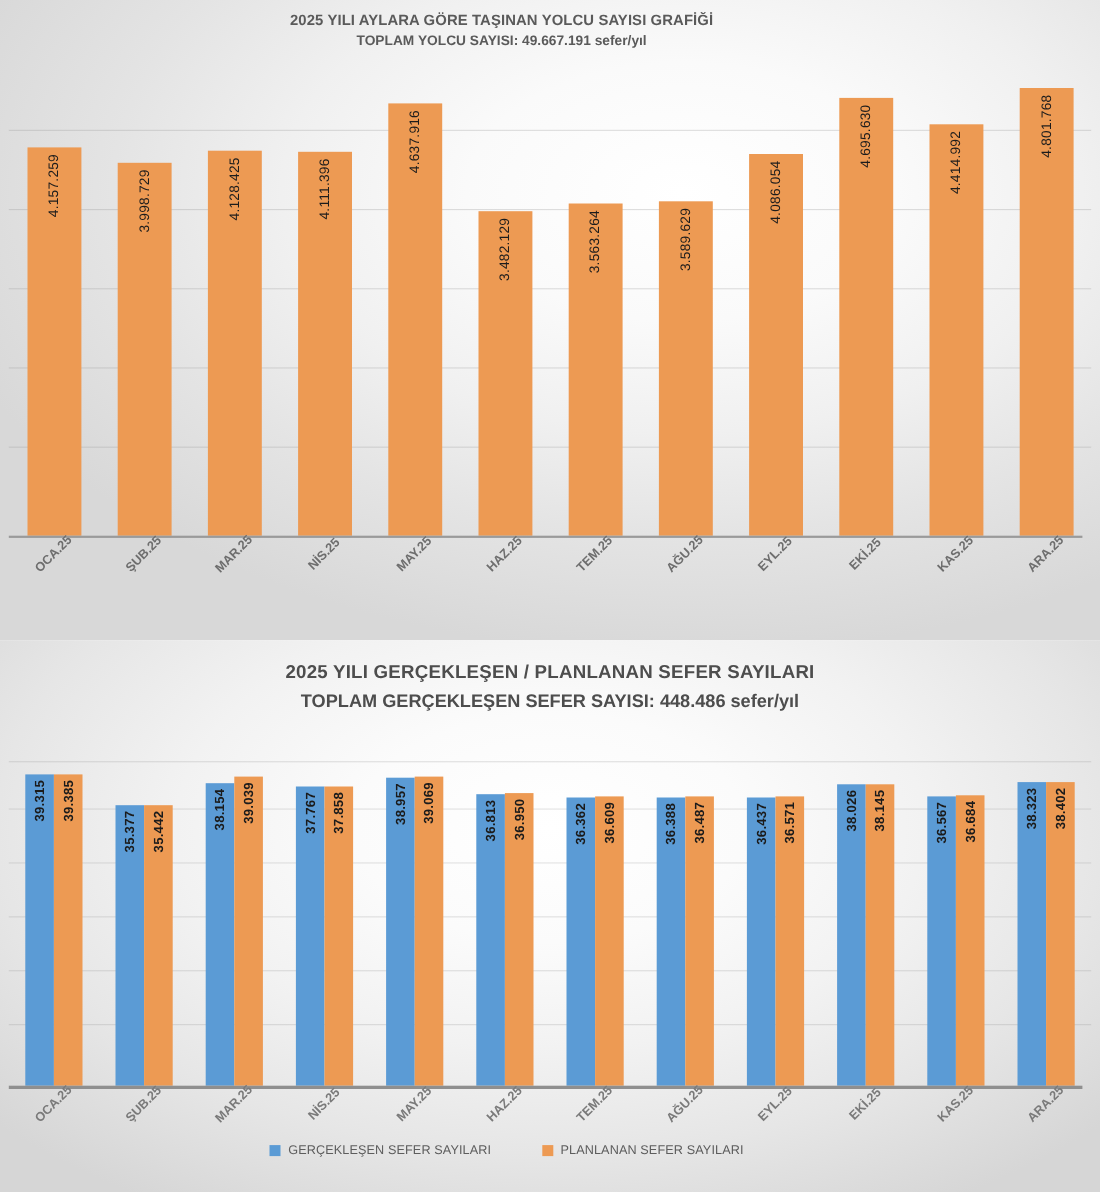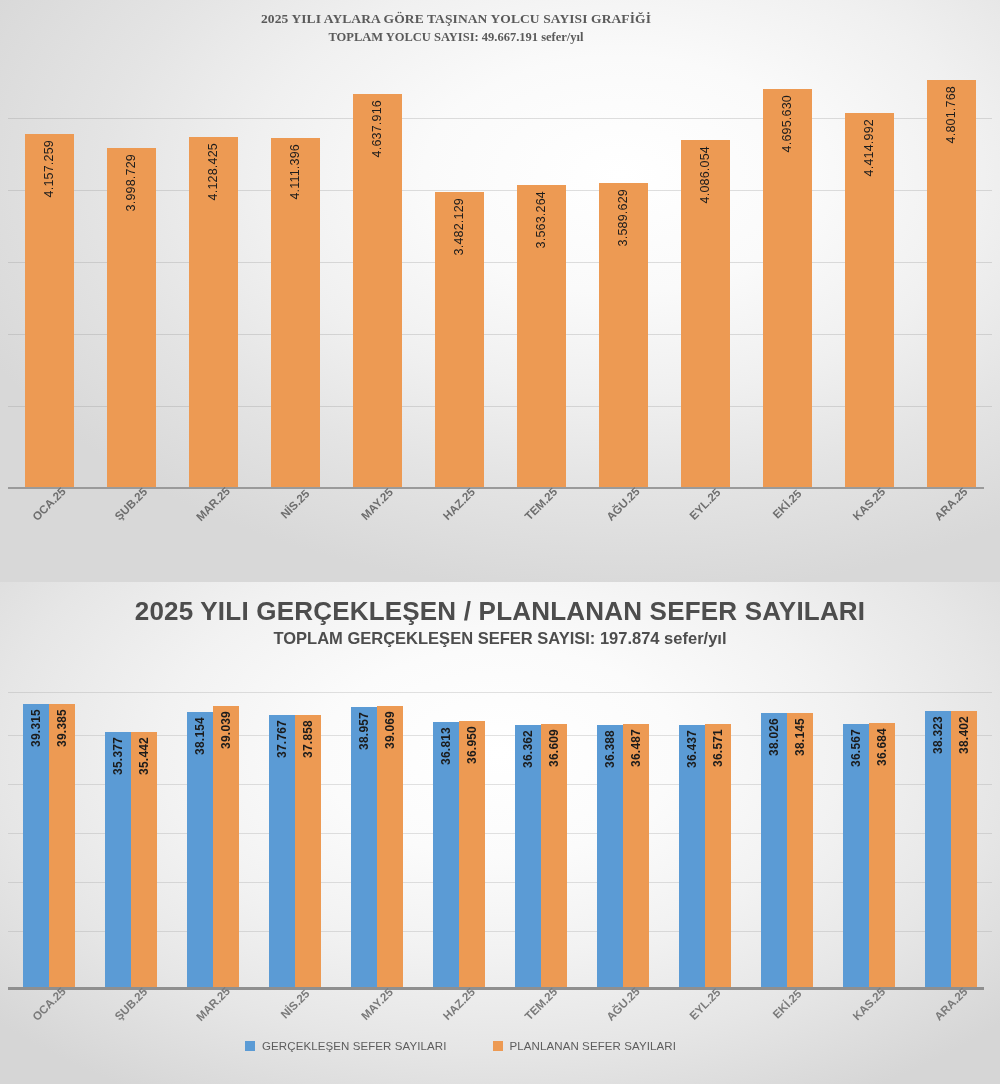--- a/index.html
+++ b/index.html
@@ -9,21 +9,21 @@
     background:#ffffff;
     overflow:hidden;
   }
 
   
   #chart1{
     position:absolute; left:0; top:0; width:1000px; height:582px;
     background:
       radial-gradient(ellipse 700px 420px at 62% 30%, #ffffff 0%, #fafafa 28%, #f0f0f0 52%, #e4e4e4 74%, #d8d8d8 100%);
   }
-  #chart1-titles{ position:absolute; left:0; top:9px; width:912px; text-align:center;font-family:Liberation Serif, serif; }
+  #chart1-titles{ position:absolute; left:0; top:9px; width:912px; text-align:center; }
   .c1-title{
     font-size:13.5px; font-weight:bold; color:#5a5a5a; letter-spacing:.1px;
     line-height:19px;
   }
   .c1-sub{
     font-size:12.5px; font-weight:bold; color:#5a5a5a; line-height:18px;
   }
 
   #c1-plot{
     position:absolute; left:8px; top:46px; width:984px; height:442px;
@@ -72,21 +72,21 @@
   }
   #c1-xaxis{ left:8px; top:492px; }
 
   
   #chart2{
     position:absolute; left:0; top:582px; width:1000px; height:502px;
     background:
       radial-gradient(ellipse 680px 400px at 50% 34%, #ffffff 0%, #fbfbfb 26%, #f2f2f2 50%, #e6e6e6 74%, #d6d6d6 100%);
   }
   #chart2-titles{ position:absolute; left:0; top:14px; width:1000px; text-align:center; }
-  .c2-title{ font-size:26px; font-weight:bold; color:#4d4d4d; line-height:30px; letter-spacing:.2px;}
+  .c2-title{ font-size:17px; font-weight:bold; color:#4d4d4d; line-height:30px; letter-spacing:.2px;}
   .c2-sub{ font-size:16.5px; font-weight:bold; color:#4d4d4d; line-height:24px; }
 
   #c2-plot{ position:absolute; left:8px; top:110px; width:984px; height:295px; }
   .c2-grid{ position:absolute; left:0; width:100%; height:1px; background:rgba(150,150,150,.28); }
   #c2-baseline{ position:absolute; left:8px; top:405px; width:976px; height:3px; background:#8f8f8f; }
 
   #c2-bars{
     position:absolute; left:8px; top:110px; width:984px; height:295px;
     display:flex; align-items:flex-end; justify-content:space-around;
   }
@@ -234,21 +234,21 @@
       <div class="xcell">
         <span class="xlab">ARA.25</span>
       </div>
     </div>
 </div>
 
 <div id="chart2">
 
   <div id="chart2-titles">
     <div class="c2-title">2025 YILI GERÇEKLEŞEN / PLANLANAN SEFER SAYILARI</div>
-    <div class="c2-sub">TOPLAM GERÇEKLEŞEN SEFER SAYISI: 197.874 sefer/yıl</div>
+    <div class="c2-sub">TOPLAM GERÇEKLEŞEN SEFER SAYISI: 448.486 sefer/yıl</div>
   </div>
 
   <div id="c2-plot">
     <div class="c2-grid" style="top:0px"></div>
     <div class="c2-grid" style="top:43px"></div>
     <div class="c2-grid" style="top:92px"></div>
     <div class="c2-grid" style="top:141px"></div>
     <div class="c2-grid" style="top:190px"></div>
     <div class="c2-grid" style="top:239px"></div>
   </div>

